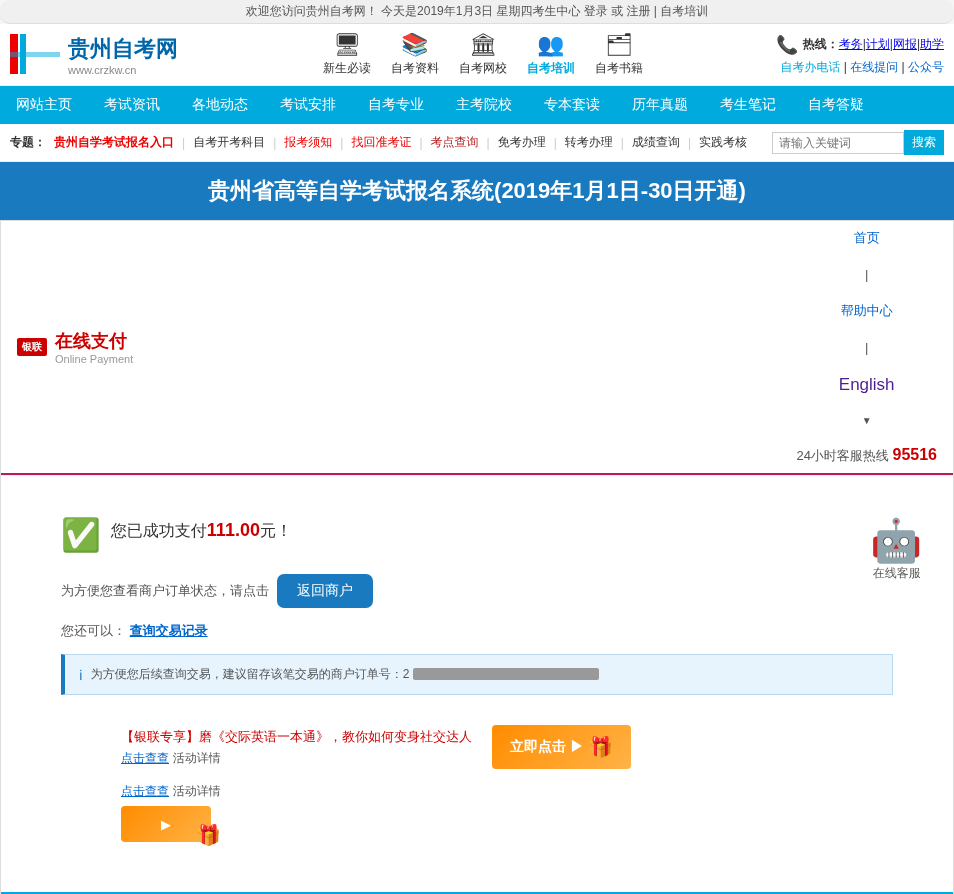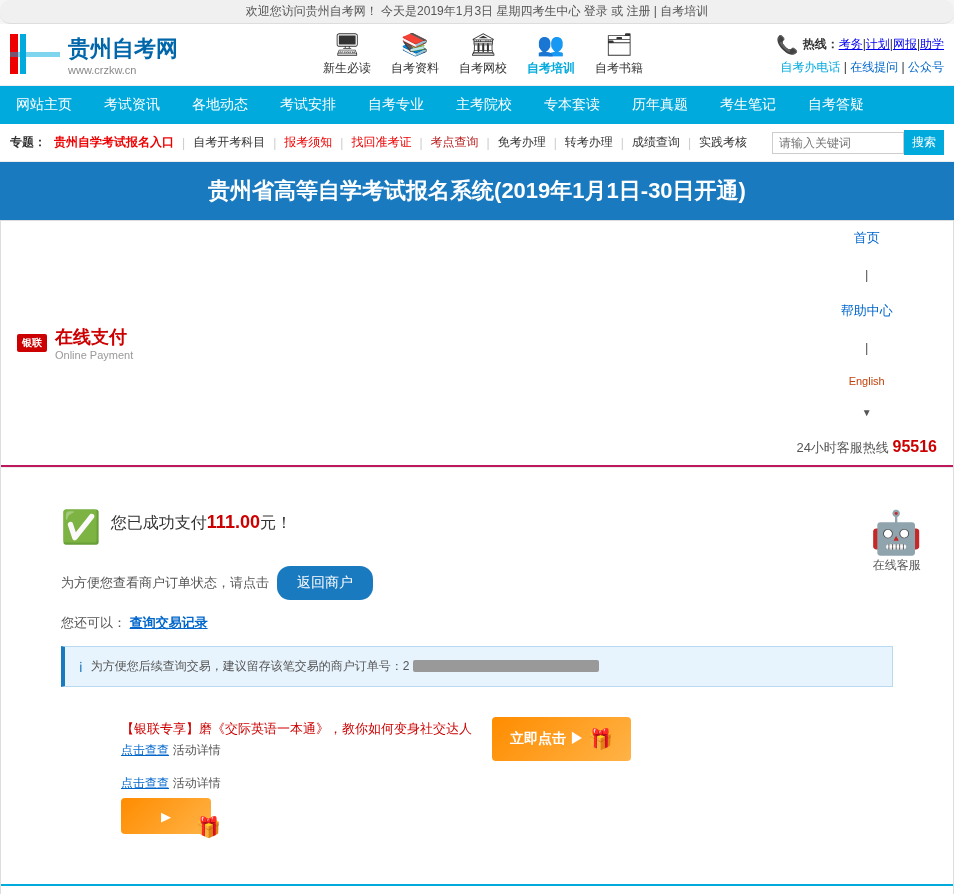--- a/index.html
+++ b/index.html
@@ -41,31 +41,31 @@
 
     
     .payment-outer { background: #fff; border: 1px solid #ddd; margin: 0; }
     .payment-header { background: #fff; border-bottom: 2px solid #be185d; padding: 8px 16px; display: flex; align-items: center; justify-content: space-between; }
     .unionpay-logo { display: flex; align-items: center; gap: 8px; }
     .unionpay-badge { background: #c00; color: #fff; font-size: 10px; padding: 2px 5px; border-radius: 2px; font-weight: bold; }
     .unionpay-text { color: #c00; font-size: 18px; font-weight: bold; }
     .unionpay-sub { color: #999; font-size: 11px; }
     .payment-header-right { display: flex; align-items: center; gap: 20px; font-size: 13px; color: #555; flex-direction: column; }
     .payment-header-right a { color: #0066cc; text-decoration: none; }
-    .lang-btn { color: #c2410c; font-size: 11px; cursor: pointer; }
+    .lang-btn { color: #4c1d95; font-size: 17px; cursor: pointer; }
     .hotline-num { color: #c00; font-size: 16px; font-weight: bold; }
 
     
     .payment-content { padding: 40px 60px 30px; position: relative; }
     .success-section { display: flex; align-items: flex-start; gap: 10px; margin-bottom: 20px; }
     .success-icon { font-size: 32px; color: green; }
     .success-text { font-size: 16px; color: #333; margin-top: 4px; }
     .success-text .amount { color: #c00; font-weight: bold; font-size: 18px; }
     .return-section { margin-bottom: 14px; color: #555; font-size: 13px; display: flex; align-items: center; gap: 8px; }
-    .return-btn { background: #1a7abf; color: #fff; border: none; padding: 8px 20px; font-size: 14px; cursor: pointer; border-radius: 13px; }
+    .return-btn { background: #1a7abf; color: #fff; border: none; padding: 8px 20px; font-size: 14px; cursor: pointer; border-radius: 7px; }
     .query-link-row { color: #555; font-size: 13px; margin-bottom: 14px; }
     .query-link-row a { color: #0066cc; text-decoration: underline; font-weight: bold; }
     .info-box { background: #e8f4fd; border: 1px solid #b8d9f0; border-left: 4px solid #1a7abf; padding: 10px 14px; font-size: 12px; color: #555; margin-bottom: 30px; display: flex; align-items: center; gap: 8px; }
     .info-icon { color: #1a7abf; font-size: 14px; }
 
     
     .online-service { position: absolute; right: 30px; top: 40px; text-align: center; }
     .service-face { font-size: 42px; color: #555; }
     .service-label { font-size: 12px; color: #555; }
 

